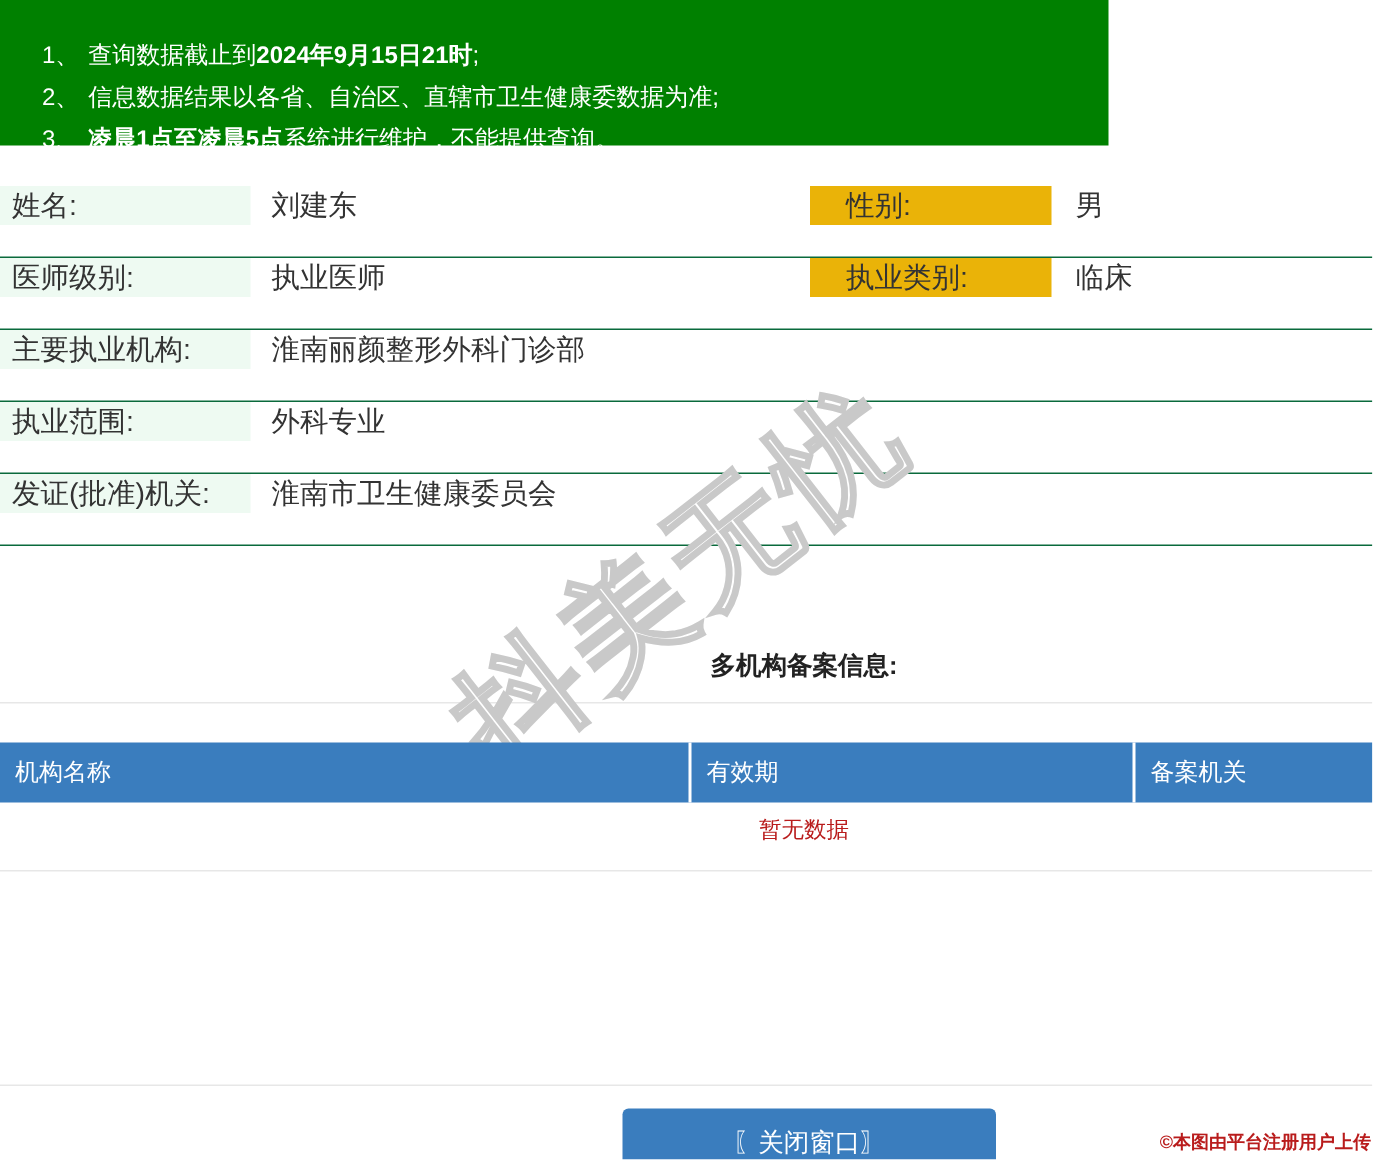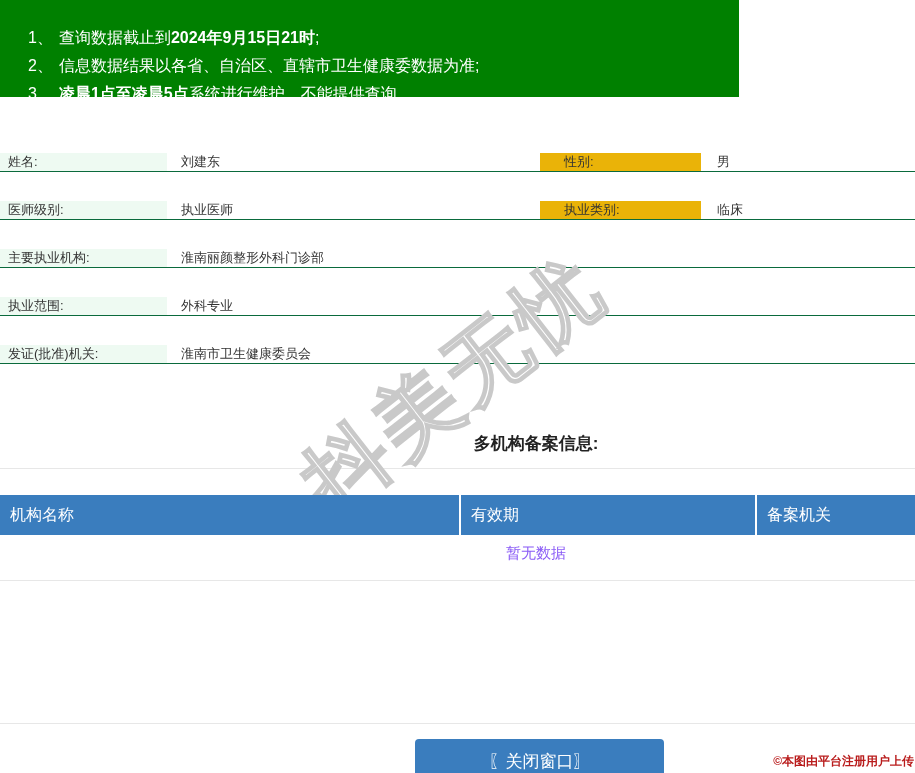--- a/index.html
+++ b/index.html
@@ -11,21 +11,21 @@
   .banner{
     position:absolute;left:0;top:0;width:739px;height:97px;
     background:#008000;color:#fff;font-size:16px;line-height:28px;
     padding:24px 0 0 28px;box-sizing:border-box;
   }
   .notice-line{white-space:nowrap;}
   .notice-line .num{margin-right:6px;}
   .notice-line .b{font-weight:bold;}
   
   .info-table{position:absolute;left:0;top:124px;width:915px;}
-  .irow{display:flex;height:47px;border-bottom:1px solid #0a6a3c;align-items:flex-end;font-size:13px;}
+  .irow{display:flex;height:47px;border-bottom:1px solid #0a6a3c;align-items:flex-start;font-size:19px;}
   .irow .lab1{width:167px;background:#eefaf2;display:flex;align-items:center;padding-left:8px;box-sizing:border-box;}
   .irow .val1{width:373px;display:flex;align-items:center;padding-left:14px;box-sizing:border-box;}
   .irow.single .val1{flex:1;}
   .irow .lab2{width:161px;background:#eab308;display:flex;align-items:center;padding-left:24px;box-sizing:border-box;}
   .irow .val2{flex:1;display:flex;align-items:center;padding-left:16px;box-sizing:border-box;}
   
   .section-title{
     position:absolute;left:0;top:432px;width:915px;box-sizing:border-box;
     padding-left:157px;text-align:center;font-size:17px;font-weight:bold;color:#222;z-index:4;
   }
@@ -39,21 +39,21 @@
     position:absolute;left:0;top:495px;width:915px;height:40px;display:flex;
     background:#3a7dbe;color:#fff;font-size:16px;z-index:4;
   }
   .org-header .hc{display:flex;align-items:center;padding-left:10px;box-sizing:border-box;}
   .org-header .hc1{width:461px;border-right:2px solid #fff;}
   .org-header .hc2{width:296px;border-right:2px solid #fff;}
   .org-header .hc3{flex:1;}
   
   .empty-row{
     position:absolute;left:0;top:544px;width:915px;box-sizing:border-box;
-    padding-left:157px;text-align:center;font-size:15px;color:#8b5cf6;z-index:2;
+    padding-left:157px;text-align:center;font-size:15px;color:#b91c1c;z-index:2;
   }
   
   .watermark{
     position:absolute;left:455px;top:385px;transform:translate(-50%,-50%) rotate(-38deg);
     font-size:82px;font-weight:bold;letter-spacing:6px;white-space:nowrap;
     color:#ffffff;-webkit-text-stroke:2px #c9c9c9;z-index:3;pointer-events:none;
   }
   
   .close-btn{
     position:absolute;left:415px;top:739px;width:249px;height:44px;

